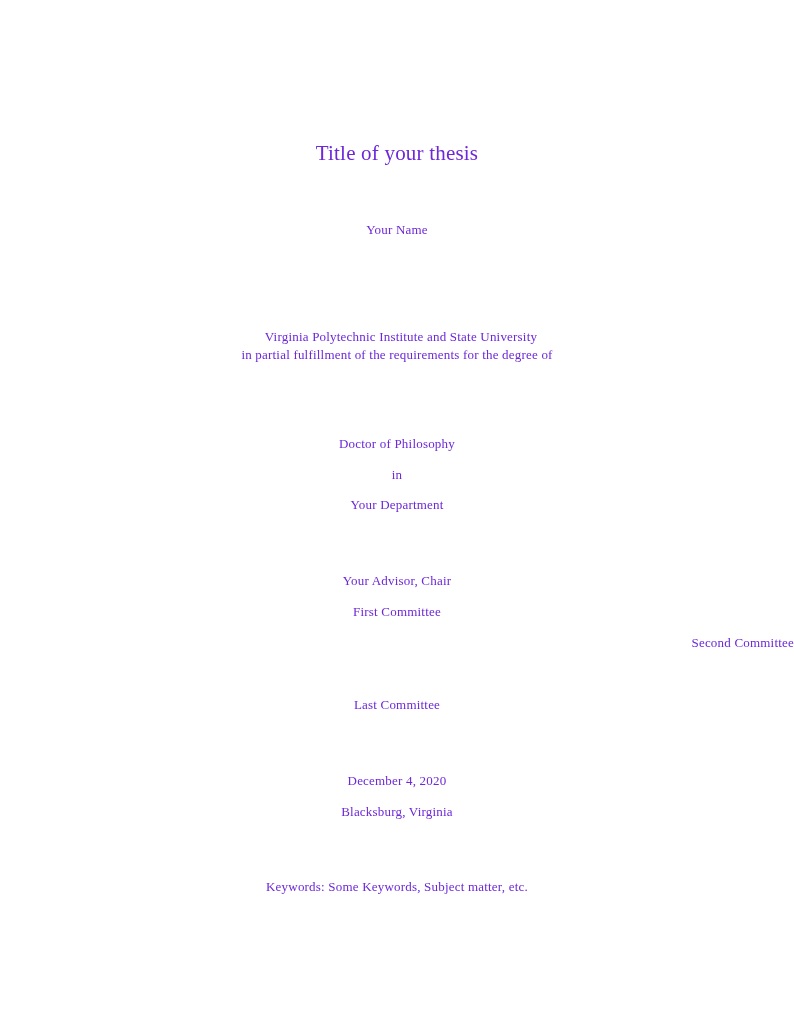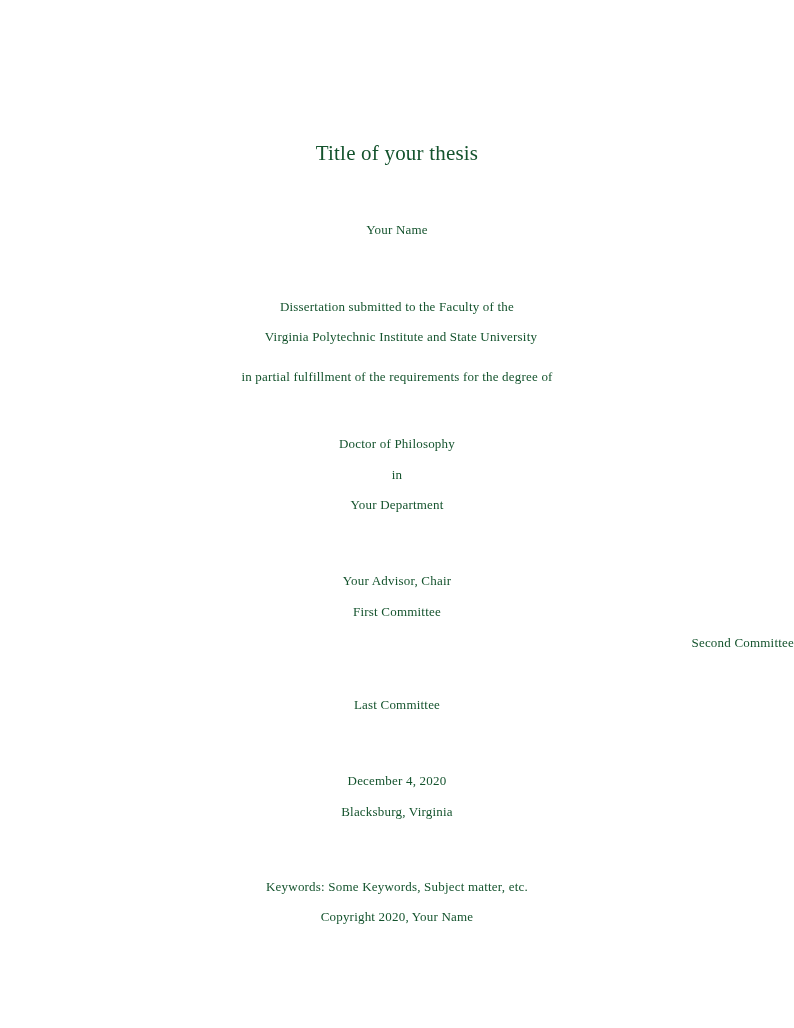--- a/index.html
+++ b/index.html
@@ -6,21 +6,21 @@
     margin: 0;
     padding: 0;
     background: #ffffff;
   }
   .page {
     position: relative;
     width: 794px;
     height: 1028px;
     background: #ffffff;
     font-family: "Liberation Serif", "DejaVu Serif", serif;
-    color: #14532d;
+    color: #6d28d9;
     overflow: hidden;
   }
   .line {
     position: absolute;
     left: 0;
     right: 0;
     text-align: center;
     font-size: 13px;
     line-height: 30px;
     letter-spacing: 0.2px;
@@ -28,21 +28,21 @@
   }
   .thesis-title {
     font-size: 21px;
     line-height: 32px;
   }
   
   .t-title      { top: 137px; }
   .t-author     { top: 215px; }
   .t-sub0       { top: 292px; }
   .t-sub1       { top: 322px; padding-left: 8px; }
-  .t-sub2       { top: 362px; }
+  .t-sub2       { top: 340px; }
   .t-deg0       { top: 429px; }
   .t-deg1       { top: 460px; }
   .t-deg2       { top: 490px; }
   .t-com0       { top: 566px; }
   .t-com1       { top: 597px; }
   .t-com2       { top: 628px; text-align: right; }
   .t-com3       { top: 659px; }
   .t-com4       { top: 690px; }
   .t-date       { top: 766px; }
   .t-location   { top: 797px; }
@@ -51,32 +51,30 @@
 </style>
 </head>
 <body>
 
 <div class="page">
 
   <div class="line thesis-title t-title">Title of your thesis</div>
 
   <div class="line t-author">Your Name</div>
 
-  <div class="line t-sub0">Dissertation submitted to the Faculty of the</div>
   <div class="line t-sub1">Virginia Polytechnic Institute and State University</div>
   <div class="line t-sub2">in partial fulfillment of the requirements for the degree of</div>
 
   <div class="line t-deg0">Doctor of Philosophy</div>
   <div class="line t-deg1">in</div>
   <div class="line t-deg2">Your Department</div>
 
   <div class="line t-com0">Your Advisor, Chair</div>
   <div class="line t-com1">First Committee</div>
   <div class="line t-com2">Second Committee</div>
   <div class="line t-com4">Last Committee</div>
 
   <div class="line t-date">December 4, 2020</div>
   <div class="line t-location">Blacksburg, Virginia</div>
 
   <div class="line t-keywords">Keywords: Some Keywords, Subject matter, etc.</div>
-  <div class="line t-copyright">Copyright 2020, Your Name</div>
 
 </div>
 
 </body></html>

